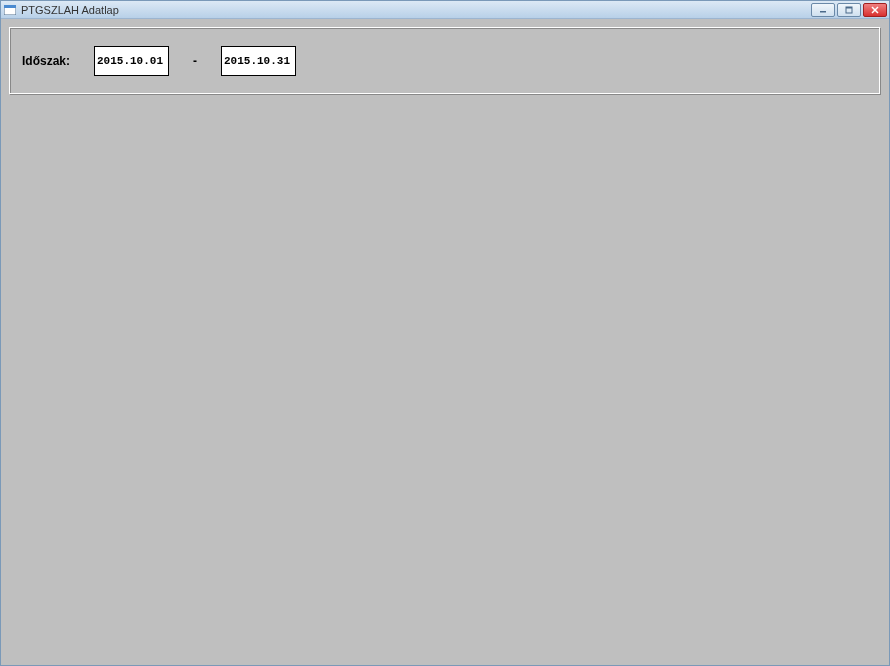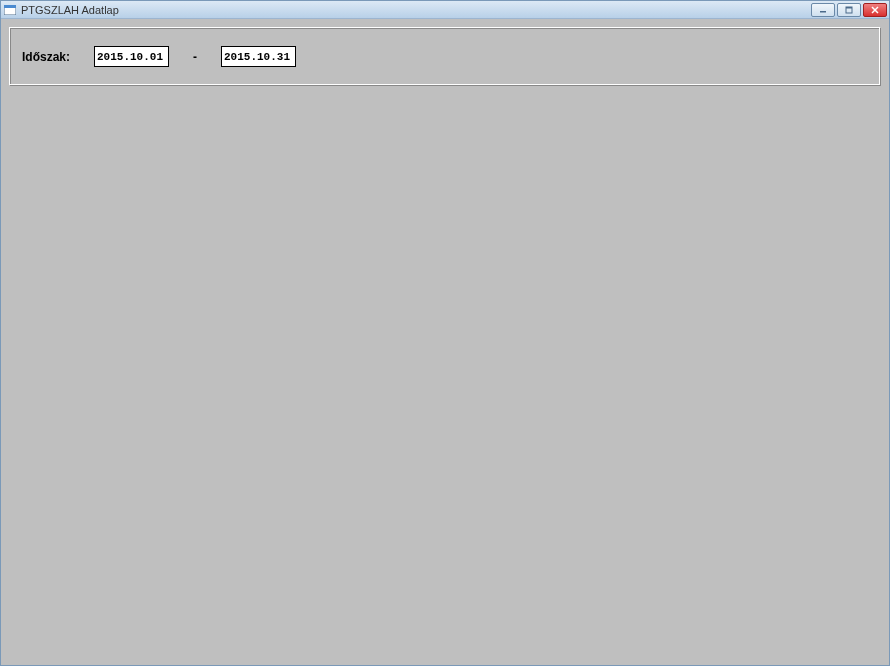--- a/index.html
+++ b/index.html
@@ -93,21 +93,21 @@
       align-items: center;
       gap: 24px;
     }
     .period-label {
       font-size: 12px;
       font-weight: bold;
       color: #000;
     }
     .date-field {
       width: 75px;
-      height: 21px;
+      height: 30px;
       background: #fff;
       border: 1px solid #000;
       font-family: "Courier New", monospace;
       font-size: 11px;
       font-weight: bold;
       padding: 1px 2px;
       color: #000;
       text-align: left;
     }
     .date-separator {

